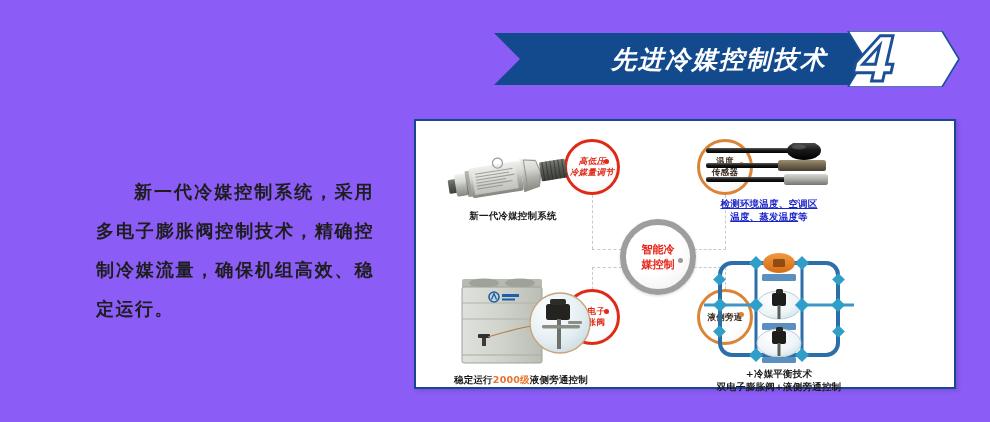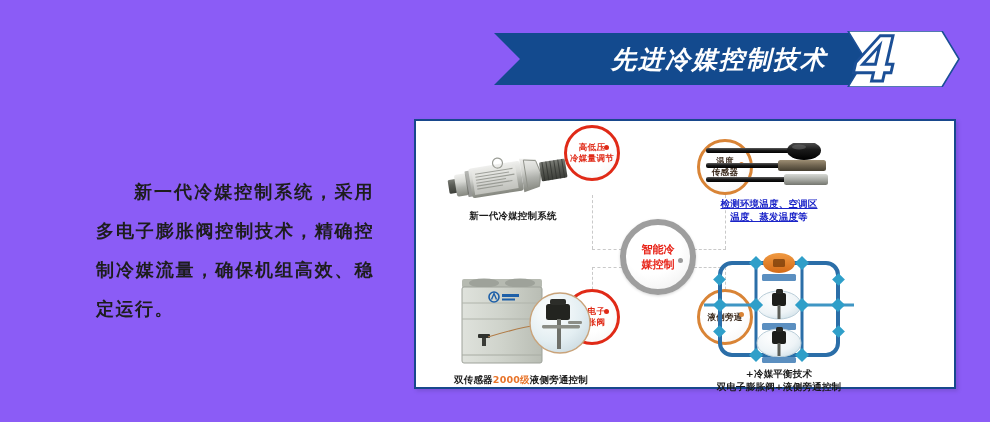--- a/index.html
+++ b/index.html
@@ -136,21 +136,21 @@
       <div class="conn conn-v" style="left:309px; top:146px; height:52px;"></div>
 
       <div id="hub">
         <div>
           <div>智能冷</div>
           <div>媒控制</div>
         </div>
         <span class="hub-dot"></span>
       </div>
 
-      <div class="node node-red" style="left:148px; top:4px;">
+      <div class="node node-red" style="left:148px; top:18px;font-style:italic;">
         <div>
           <div>高低压</div>
           <div>冷媒量调节</div>
         </div>
         <span class="dot"></span>
       </div>
 
       <div class="node node-orange" style="left:281px; top:18px;">
         <div>
           <div>温度</div>
@@ -292,21 +292,21 @@
 
         <circle cx="114" cy="50" r="30" fill="url(#lens)" stroke="#c9a37a" stroke-width="1.4"></circle>
 
         <rect x="100" y="31" width="24" height="16" rx="2.5" fill="#232420"></rect>
         <rect x="104" y="26" width="16" height="6" rx="2" fill="#2c2d29"></rect>
         <rect x="111" y="46" width="4" height="30" fill="#6e706a"></rect>
         <rect x="96" y="52" width="38" height="3.4" rx="1.4" fill="#8b8d86"></rect>
         <rect x="122" y="48" width="14" height="3" rx="1.2" fill="#8b8d86"></rect>
       </svg>
       <div class="cap cap-dark" style="left:12px; top:252px; width:186px;">
-        <span>双传感器</span><span class="hl-orange">2000级</span><span>液侧旁通控制</span>
+        <span>稳定运行</span><span class="hl-orange">2000级</span><span>液侧旁通控制</span>
       </div>
 
       <svg id="circ" viewBox="0 0 150 112">
         <defs>
           <radialGradient id="vv" cx=".38" cy=".3" r=".8">
             <stop offset="0" stop-color="#ffffff"></stop>
               <stop offset=".65" stop-color="#eef4f7"></stop>
             <stop offset="1" stop-color="#cfe0e8"></stop>
           </radialGradient>
           <linearGradient id="og" x1="0" y1="0" x2="0" y2="1">

